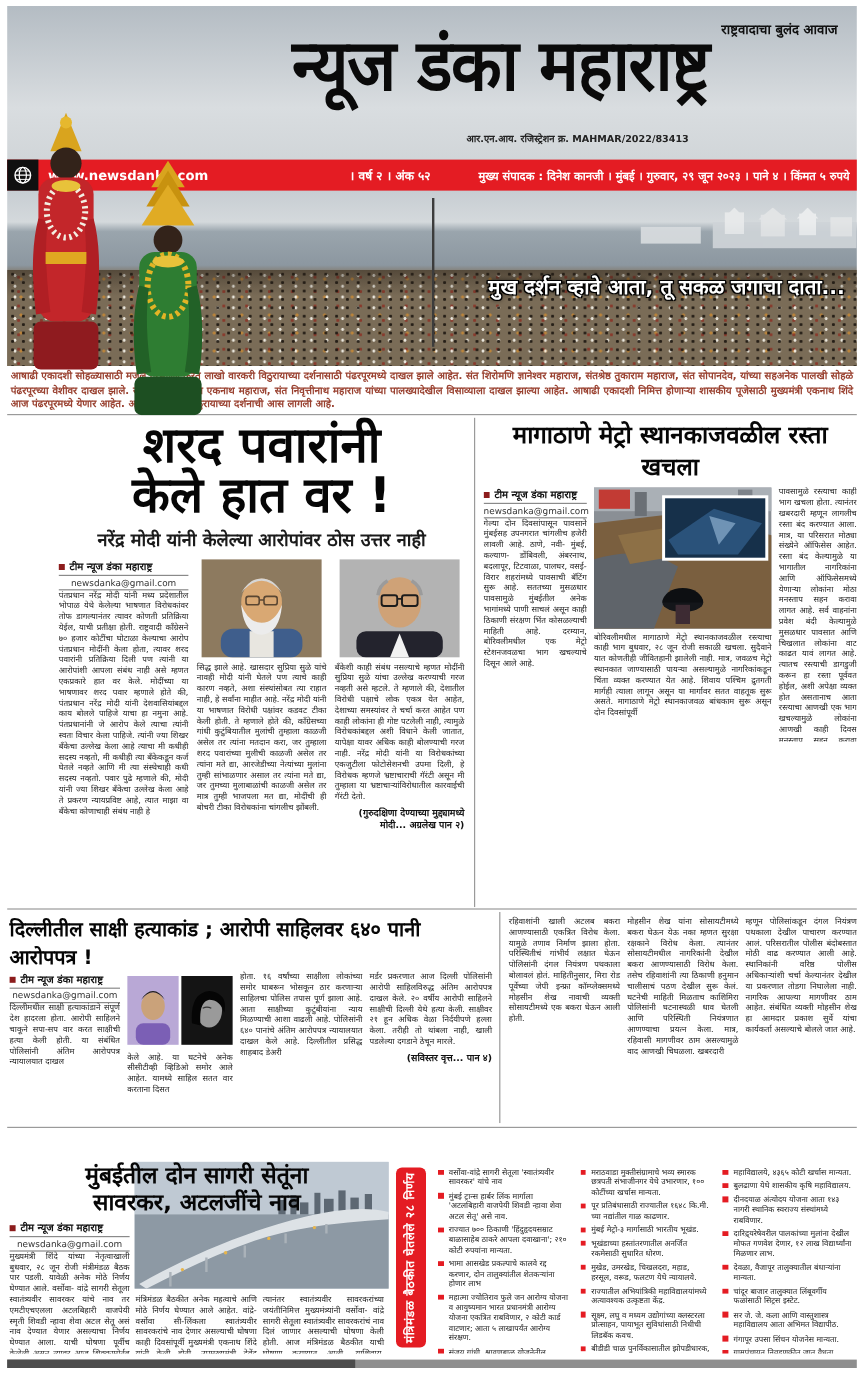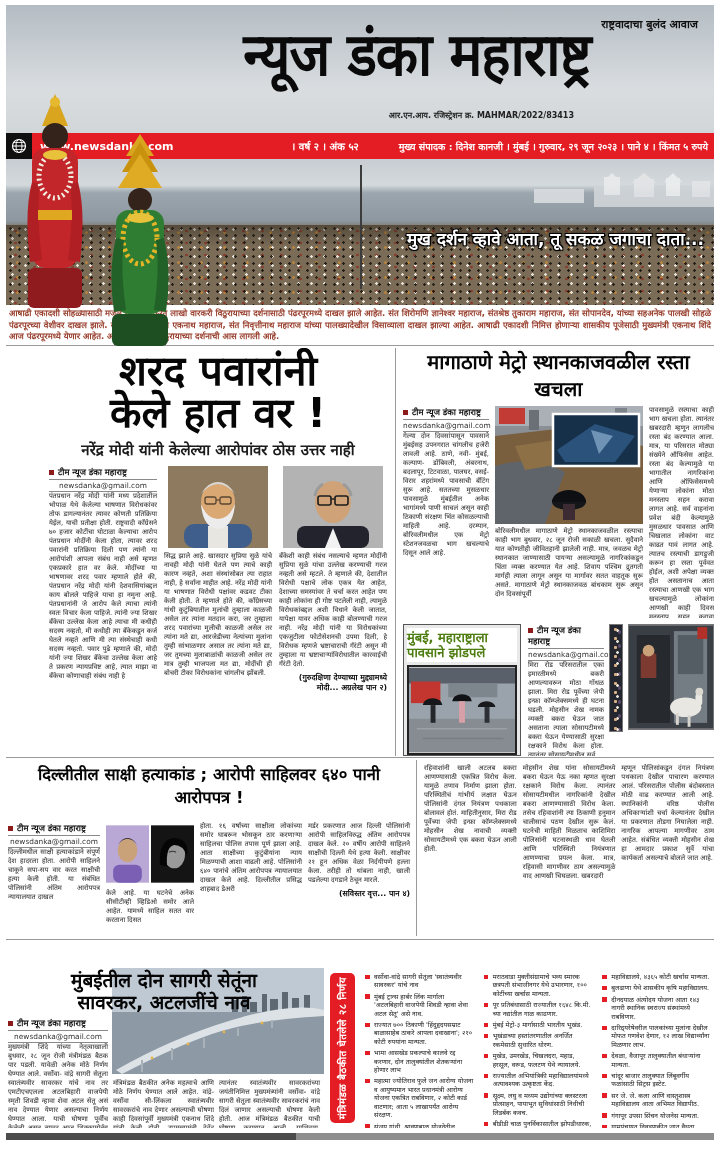--- a/index.html
+++ b/index.html
@@ -51,21 +51,21 @@
   
   .row-top{position:absolute;top:348px;left:6px;right:6px;height:408px;display:flex;overflow:hidden;}
   .vsep{width:1px;background:#9a9a9a;flex:0 0 auto;}
   .pawar{width:348px;padding:2px 8px 0 2px;box-sizing:border-box;margin-left:41px;}
   .pawar h1{margin:0;text-align:center;font-size:41px;line-height:1.03;font-weight:900;color:#060606;}
   .pawar .sub{text-align:center;font-size:15px;font-weight:800;margin:5px 0 7px;}
   .pawar-cols{display:flex;gap:7px;}
   .pcol{flex:1;min-width:0;}
   .face{width:100%;height:82px;margin-bottom:4px;display:block;}
   
-  .right-top{flex:1;display:flex;flex-direction:column;padding-left:7px;min-width:0;}
+  .right-top{flex:1;display:flex;flex-direction:row;padding-left:7px;min-width:0;}
   .metro h2{margin:0 0 4px;text-align:center;font-size:20px;font-weight:900;color:#060606;}
   .metro-body{display:flex;gap:6px;height:212px;overflow:hidden;}
   .mcolA{width:86px;flex:0 0 auto;}
   .mcolB{width:148px;flex:0 0 auto;}
   .mcolC{flex:1;min-width:0;}
   .metro-photo{width:100%;height:118px;display:block;margin-bottom:3px;}
   
   .goat-row{display:flex;margin-top:6px;flex:1;overflow:hidden;}
   .rainbox{width:118px;flex:0 0 auto;border:1px solid #555;background:#e9e9e9;padding:3px;margin-right:7px;box-sizing:border-box;}
   .rain-title{font-size:13px;font-weight:900;text-align:left;line-height:1.12;background:#fff;padding:3px 0 2px;color:#4d7c0f;}
@@ -79,21 +79,21 @@
   .goat-photo1{flex:1;height:106px;border:1px solid #777;
       background-color:#23262e;
       background-image:radial-gradient(circle,#d9af85 1.3px,transparent 1.8px),
                        radial-gradient(circle,#e8e4da 1.1px,transparent 1.6px),
                        radial-gradient(circle,#5a4a6a 1.5px,transparent 2px);
       background-size:11px 9px,15px 11px,19px 14px;}
   .goat-photo2{width:86px;flex:0 0 auto;height:106px;display:block;border:1px solid #777;box-sizing:border-box;}
   
   .row-mid{position:absolute;top:760px;left:6px;right:6px;height:176px;display:flex;overflow:hidden;}
   .sakshi{width:410px;flex:0 0 auto;padding:2px 6px 0 2px;box-sizing:border-box;}
-  .sakshi h2{margin:0 0 14px;text-align:center;font-size:16.5px;font-weight:900;color:#060606;}
+  .sakshi h2{margin:0 0 2px;font-size:16.5px;font-weight:900;color:#060606;}
   .sakshi-body{display:flex;gap:6px;}
   .scol1{width:92px;flex:0 0 auto;}
   .scol2{width:88px;flex:0 0 auto;}
   .scol{flex:1;min-width:0;}
   .sak-photos{display:flex;gap:2px;margin-bottom:3px;}
   .sak-photos svg{width:50%;height:64px;}
   .goat-cont{flex:1;display:flex;gap:6px;padding:4px 0 0 7px;min-width:0;}
   .gccol{flex:1;min-width:0;}
   
   .cab-banner{position:absolute;top:942px;left:6px;right:6px;height:22px;background:#1d86d3;color:#fff;

